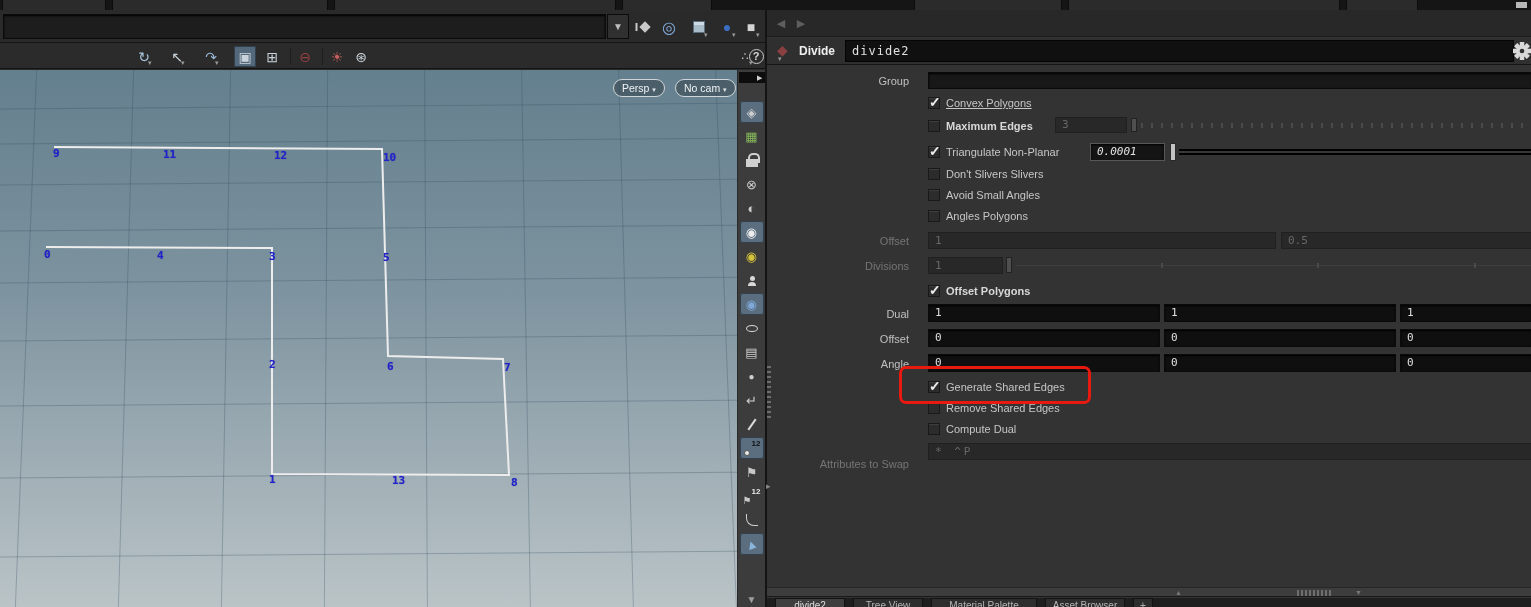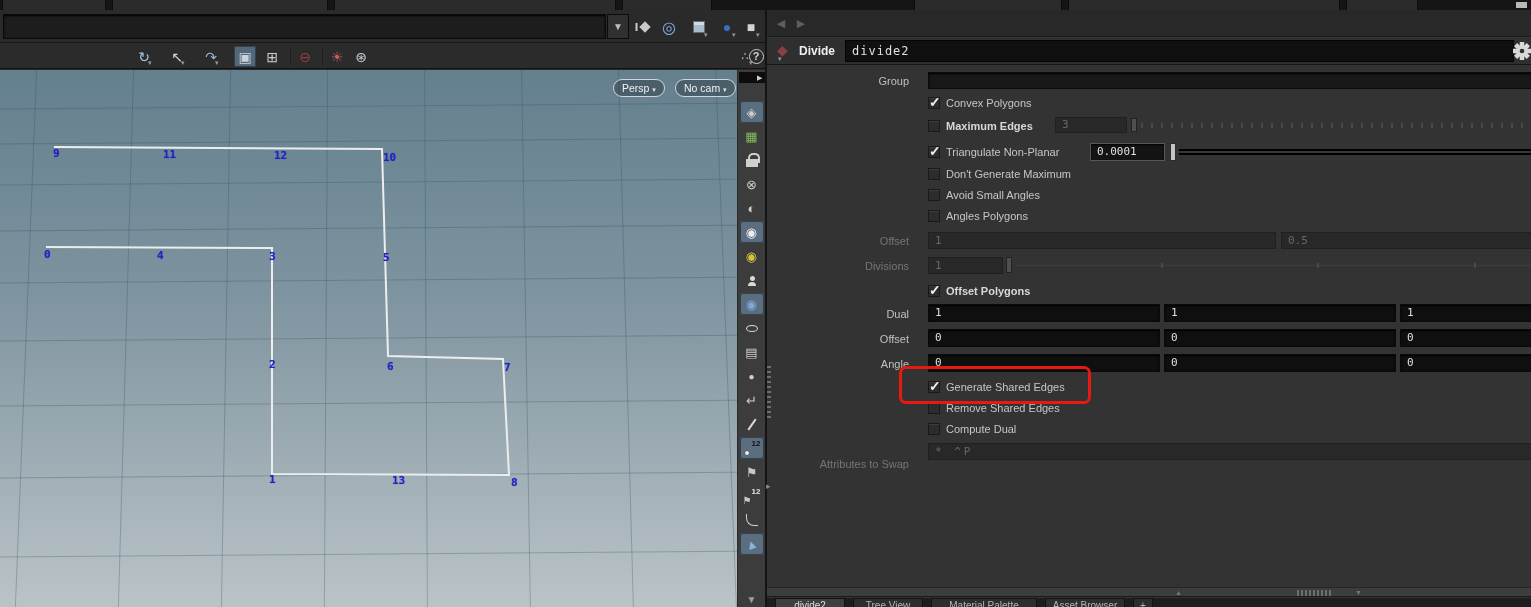--- a/index.html
+++ b/index.html
@@ -82,21 +82,21 @@
   .params { position:absolute; left:0; top:56px; width:766px; height:520px; }
   .p-label { position:absolute; left:0; width:142px; text-align:right; color:#c0c0c0; font-size:11px; }
   .p-label.dim { color:#757575; }
   .cb { position:absolute; width:12px; height:12px; background:#2c2c2c; border:1px solid #191919; box-shadow:inset 0 1px 0 #3d3d3d; }
   .cb.checked::after { content:"✓"; position:absolute; left:0px; top:-4px; font-size:14px; font-weight:bold; color:#ececec; }
   .cb-label { position:absolute; color:#c6c6c6; font-size:11px; }
   .cb-label.bold { font-weight:bold; color:#d8d8d8; }
   .field { position:absolute; background:#141414; border:1px solid #0a0a0a; color:#e0e0e0;
     font-family:"DejaVu Sans Mono", monospace; font-size:11px; padding-left:6px; box-shadow:inset 0 1px 2px #000; }
   .field.dis { background:#282828; border-color:#202020; color:#686868; box-shadow:none; }
-  .field.lit { border-color:#585858; }
+  .field.lit { border-color:#585858;font-style:italic; }
   .sl-handle { position:absolute; width:6px; background:#c4c4c4; border:1px solid #2a2a2a; }
   .sl-handle.dim { background:#4f4f4f; border-color:#222; }
   .tick-track { position:absolute; height:5px;
     background:repeating-linear-gradient(90deg,#4a4a4a 0 2px,transparent 2px 10px); }
   .thin-track { position:absolute; height:1px; background:#3e3e3e; }
   .thick-track { position:absolute; height:6px; background:linear-gradient(#000 0 2px,#383838 2px 4px,#000 4px 6px); }
   .maj-tick { position:absolute; width:2px; height:5px; background:#4a4a4a; }
   .annotation-rect { position:absolute; border:3px solid #e8190f; border-radius:7px; z-index:50; }
   .edge-grip { position:absolute; left:0px; top:300px; width:4px; height:52px;
     background:repeating-linear-gradient(180deg,#6e6e6e 0 2px,transparent 2px 5px); }
@@ -277,36 +277,36 @@
         </g>
       </svg>
     </div>
 
     <div class="params">
 
       <div class="p-label" style="top:9px;">Group</div>
       <div class="field" style="left:161px; top:6px; width:605px; height:17px; background:#181818;"></div>
 
       <div class="cb checked" style="left:161px; top:31px;"></div>
-      <div class="cb-label" style="left:179px; top:31px;">Convex Polygons</div>
+      <div class="cb-label" style="left:179px; top:31px;text-decoration:underline;">Convex Polygons</div>
 
       <div class="cb" style="left:161px; top:54px;"></div>
       <div class="cb-label bold" style="left:179px; top:54px;">Maximum Edges</div>
       <div class="field dis" style="left:288px; top:51px; width:72px; height:16px; line-height:14px;">3</div>
       <div class="sl-handle dim" style="left:364px; top:52px; height:14px;"></div>
       <div class="tick-track" style="left:374px; top:57px; width:392px;"></div>
 
       <div class="cb checked" style="left:161px; top:80px;"></div>
       <div class="cb-label" style="left:179px; top:80px;">Triangulate Non-Planar</div>
       <div class="field lit" style="left:323px; top:77px; width:75px; height:18px; line-height:16px;">0.0001</div>
       <div class="sl-handle" style="left:403px; top:77px; height:18px;"></div>
       <div class="thick-track" style="left:412px; top:83px; width:354px;"></div>
 
       <div class="cb" style="left:161px; top:102px;"></div>
-      <div class="cb-label" style="left:179px; top:102px;">Don't Generate Maximum</div>
+      <div class="cb-label" style="left:179px; top:102px;">Don't Slivers Slivers</div>
 
       <div class="cb" style="left:161px; top:123px;"></div>
       <div class="cb-label" style="left:179px; top:123px;">Avoid Small Angles</div>
 
       <div class="cb" style="left:161px; top:144px;"></div>
       <div class="cb-label" style="left:179px; top:144px;">Angles Polygons</div>
 
       <div class="p-label dim" style="top:169px;">Offset</div>
       <div class="field dis" style="left:161px; top:166px; width:348px; height:17px; line-height:15px;">1</div>
       <div class="field dis" style="left:514px; top:166px; width:252px; height:17px; line-height:15px;">0.5</div>

